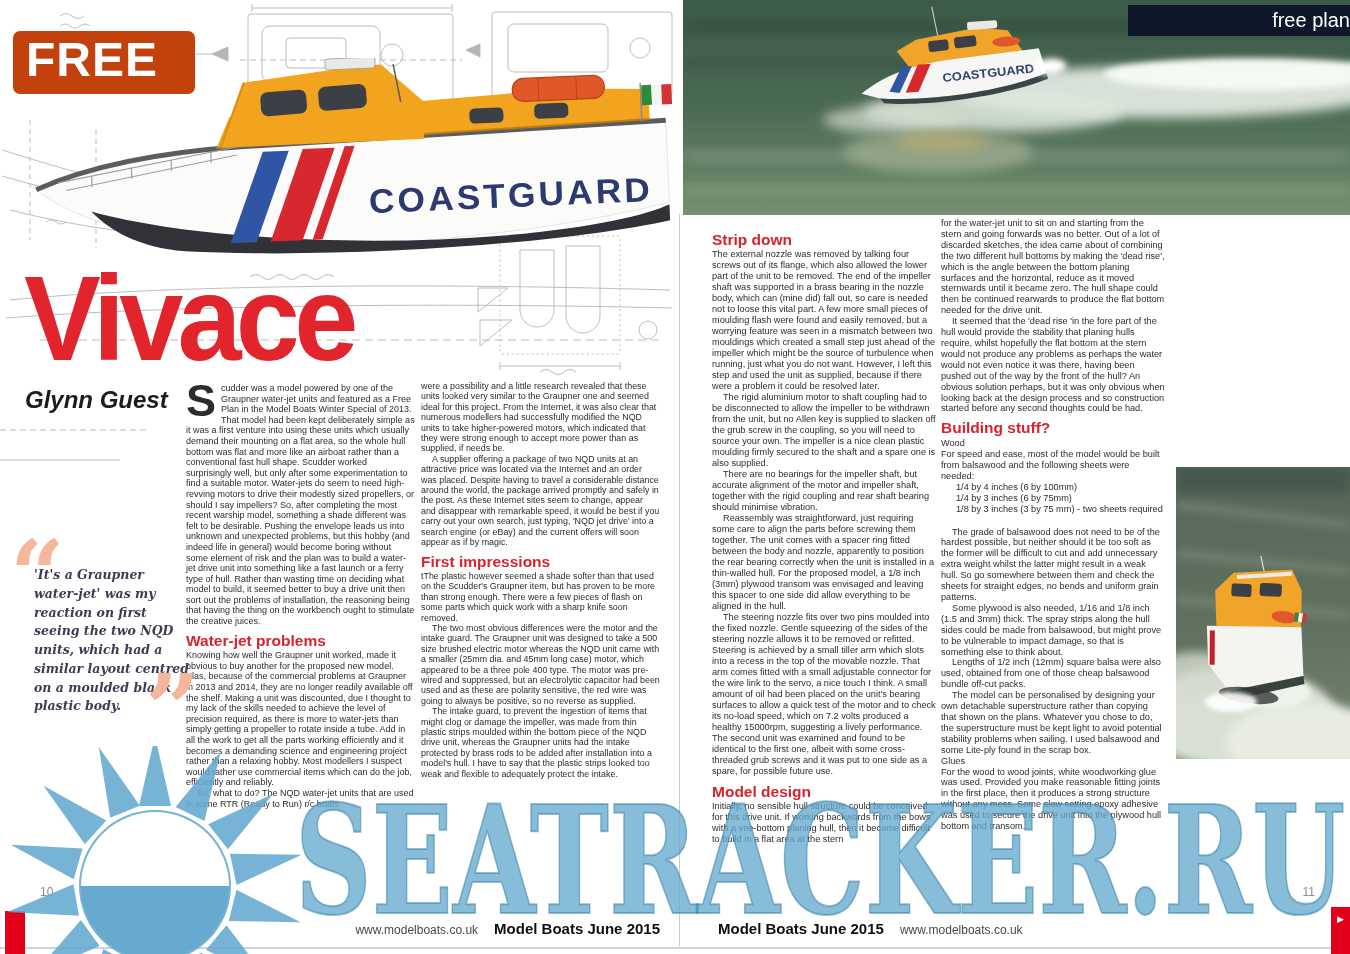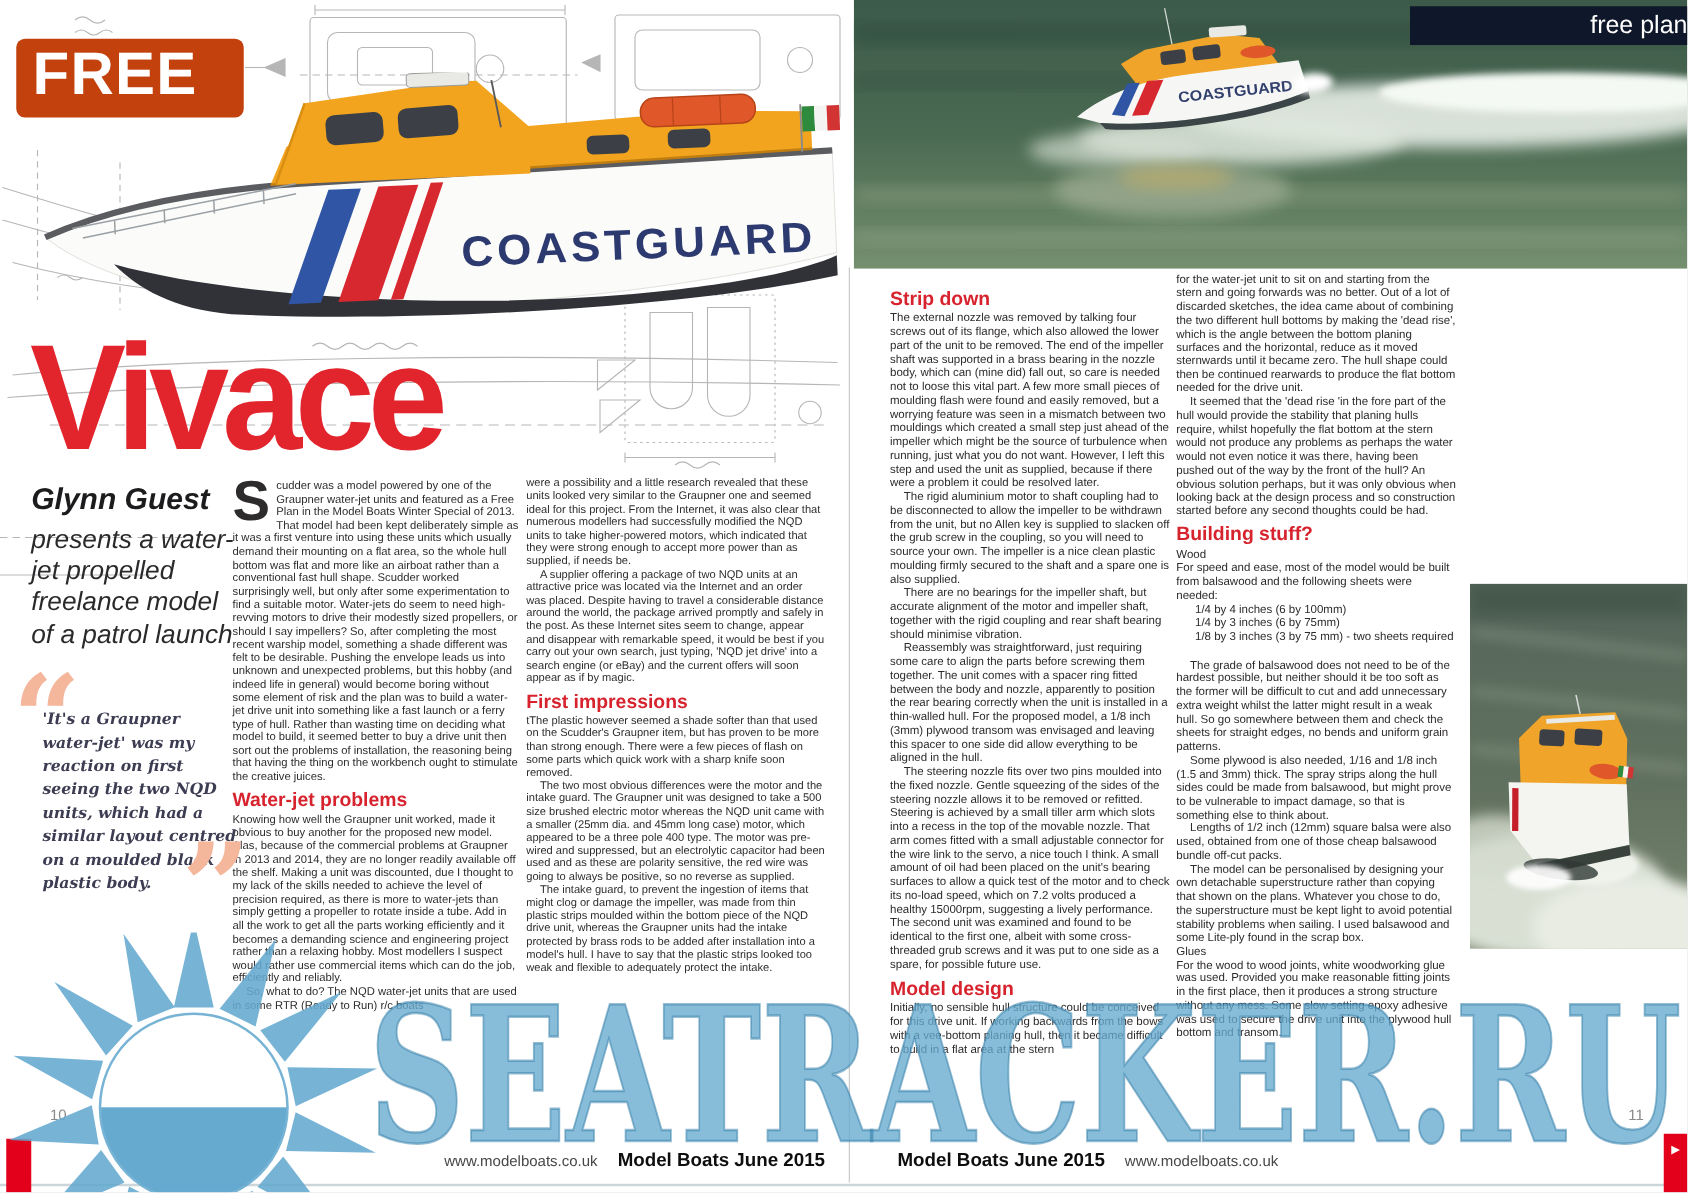--- a/index.html
+++ b/index.html
@@ -180,21 +180,20 @@
       </g>
     </svg>
 
     <div class="free-plan-banner">
       <div>FREE</div>
     </div>
 
     <h1 class="title">Vivace</h1>
     <div class="byline">
       <div class="author">Glynn Guest</div>
-      <div class="standfirst">presents a water-jet propelled freelance model of a patrol launch</div>
     </div>
 
     <div class="pullquote">
       <span class="q open">“</span>
       <div class="q-text">'It's a Graupner water-jet' was my reaction on first seeing the two NQD units, which had a similar layout centred on a moulded black plastic body.</div>
       <span class="q close">”</span>
     </div>
 
     <div class="col colL1">
       <p><span class="dropcap">S</span><span>cudder was a model powered by one of the Graupner water-jet units and featured as a Free Plan in the Model Boats Winter Special of 2013. That model had been kept deliberately simple as it was a first venture into using these units which usually demand their mounting on a flat area, so the whole hull bottom was flat and more like an airboat rather than a conventional fast hull shape. Scudder worked surprisingly well, but only after some experimentation to find a suitable motor. Water-jets do seem to need high-revving motors to drive their modestly sized propellers, or should I say impellers? So, after completing the most recent warship model, something a shade different was felt to be desirable. Pushing the envelope leads us into unknown and unexpected problems, but this hobby (and indeed life in general) would become boring without some element of risk and the plan was to build a water-jet drive unit into something like a fast launch or a ferry type of hull. Rather than wasting time on deciding what model to build, it seemed better to buy a drive unit then sort out the problems of installation, the reasoning being that having the thing on the workbench ought to stimulate the creative juices.</span></p>

